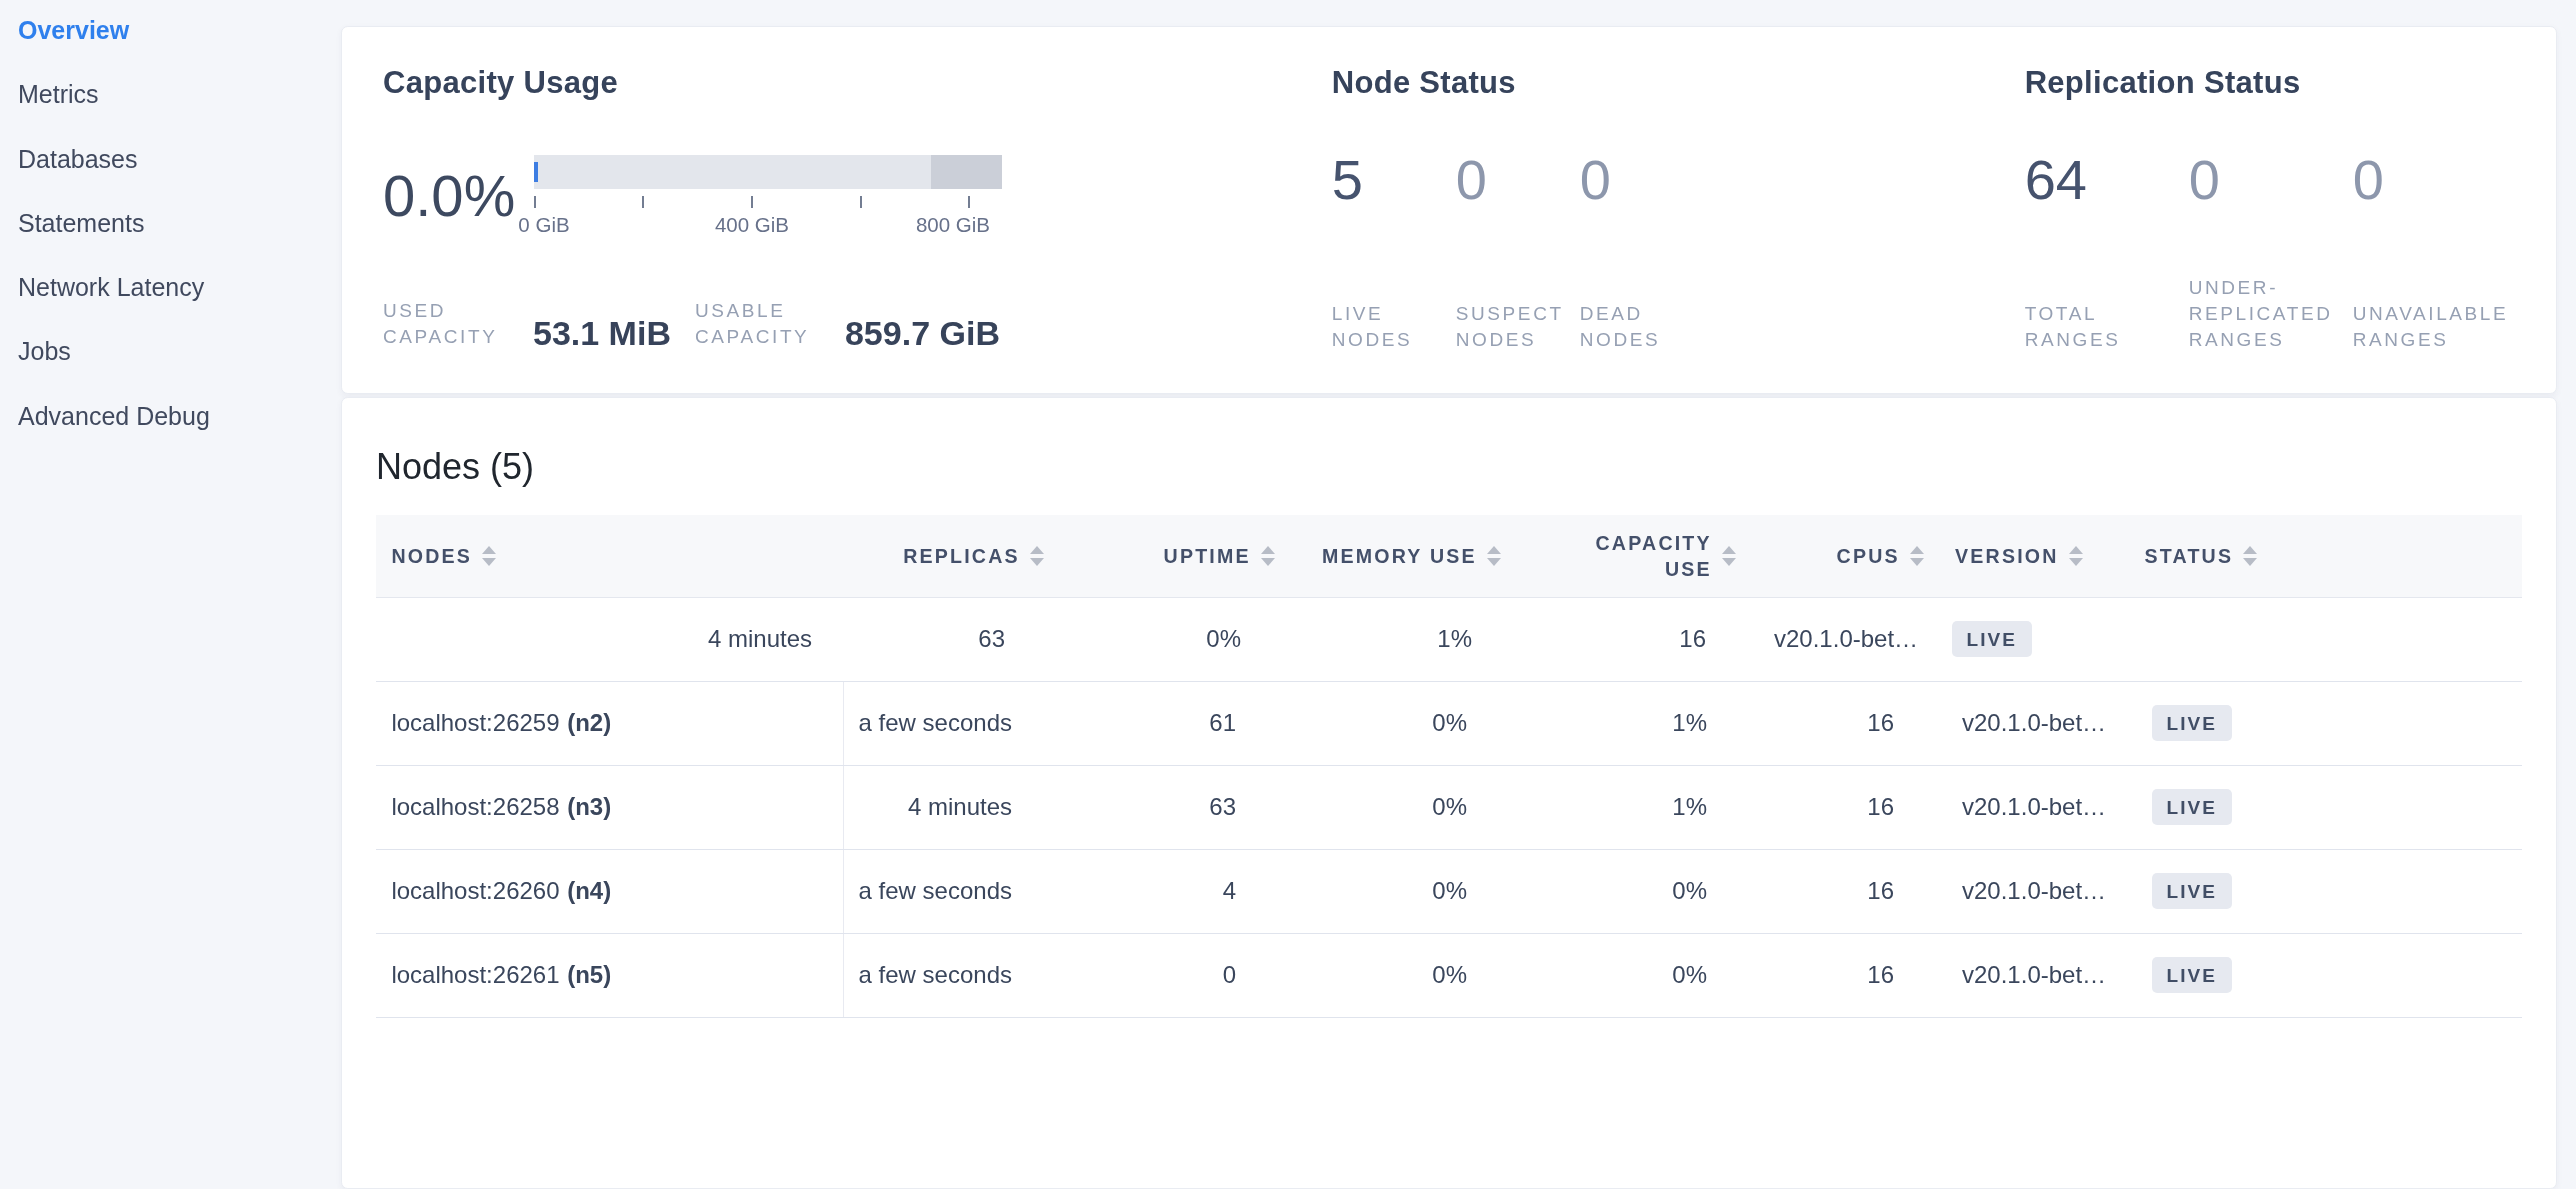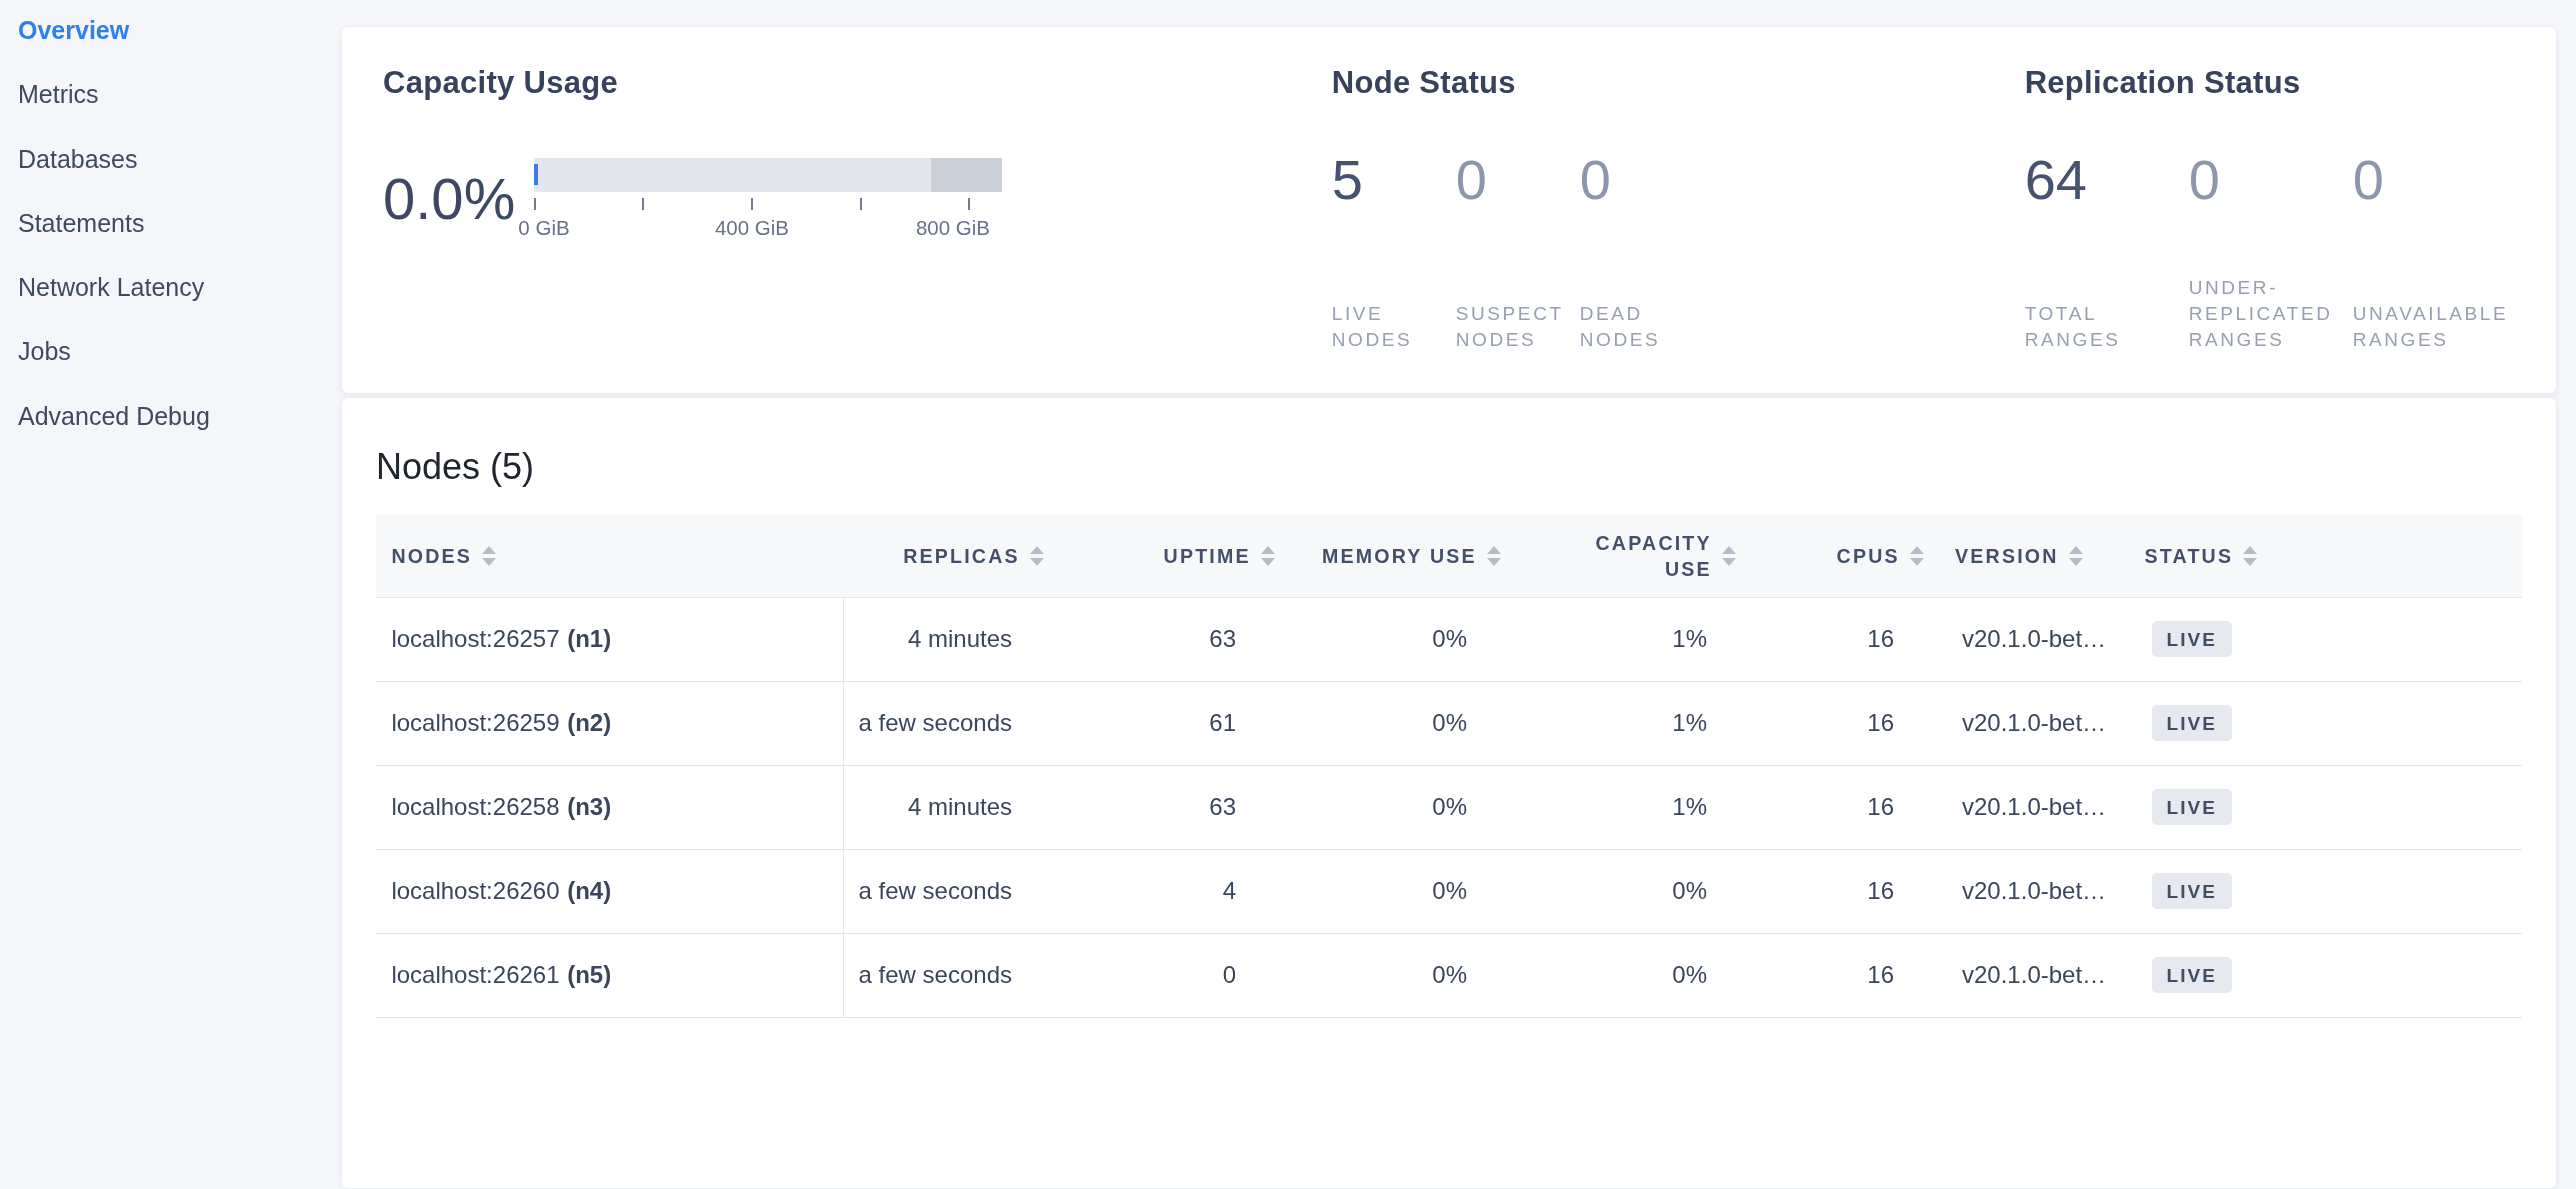--- a/index.html
+++ b/index.html
@@ -155,20 +155,26 @@
                 <i style="left:326px"></i>
                 <i style="left:434px"></i>
             </div>
             <div class="cap-axis">
               <span style="left:10px">0 GiB</span>
               <span style="left:218px">400 GiB</span>
               <span style="left:419px">800 GiB</span>
             </div>
           </div>
         </div>
+        <div class="cap-stats">
+          <div class="stat-label">USED CAPACITY</div>
+          <div class="stat-value">53.1 MiB</div>
+          <div class="stat-label">USABLE CAPACITY</div>
+          <div class="stat-value">859.7 GiB</div>
+        </div>
       </div>
 
       <div class="sec sec-nodes">
         <h2 class="section-title">Node Status</h2>
         <div class="stat-cols">
           <div class="stat-col">
             <div class="stat-num">5</div>
             <div class="stat-lbl">LIVE NODES</div>
           </div>
           <div class="stat-col">
@@ -259,24 +265,20 @@
           <div class="th h7 h-left">
             <span class="label">STATUS</span>
             <span class="sort">
                 <i class="up"></i>
                 <i class="dn"></i>
               </span>
           </div>
         </div>
 
         <div class="tbl-row">
-          <div class="td c0">
-              <span>localhost:26257</span>
-              <span class="node-id">(n1)</span>
-            </div>
           <div class="td num c1">4 minutes</div>
           <div class="td num c2">63</div>
           <div class="td num c3">0%</div>
           <div class="td num c4">1%</div>
           <div class="td num c5">16</div>
           <div class="td c6">v20.1.0-bet…</div>
           <div class="td c7">
               <span class="badge">LIVE</span>
             </div>
         </div>

